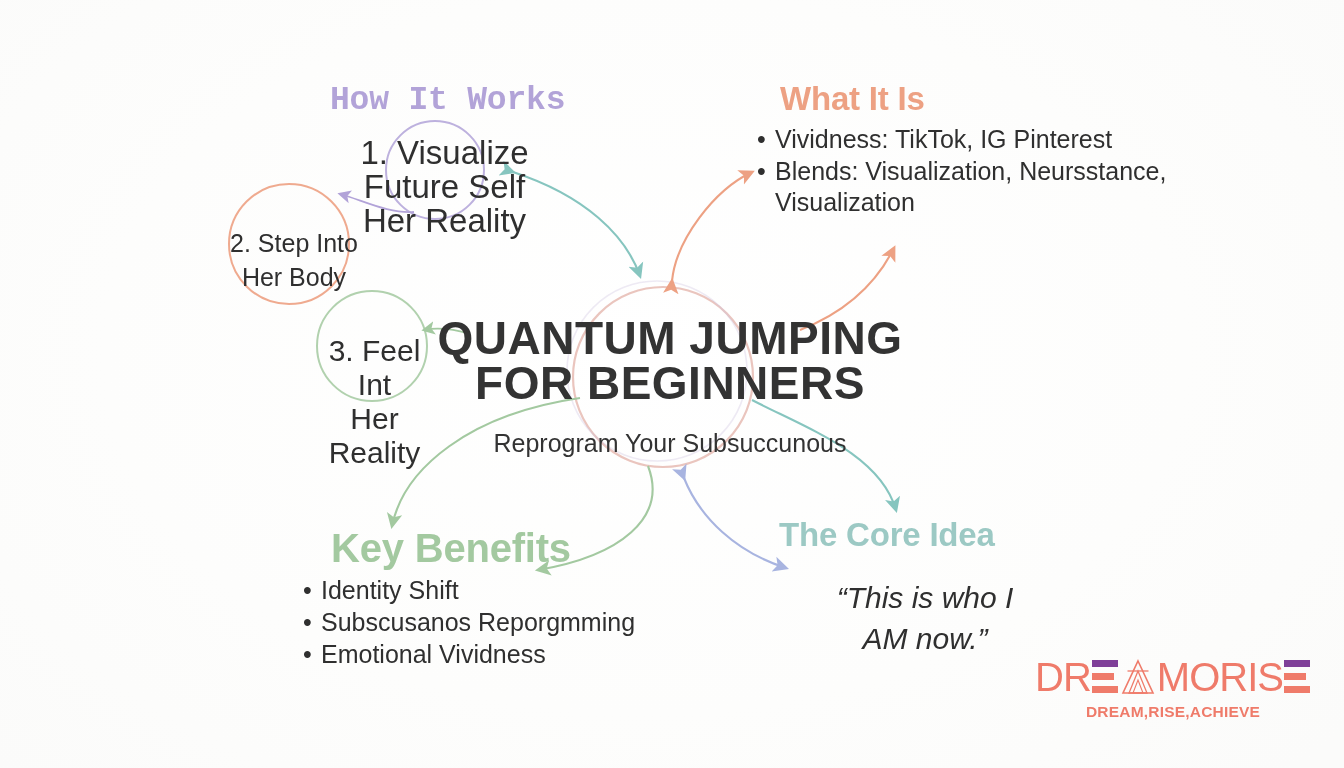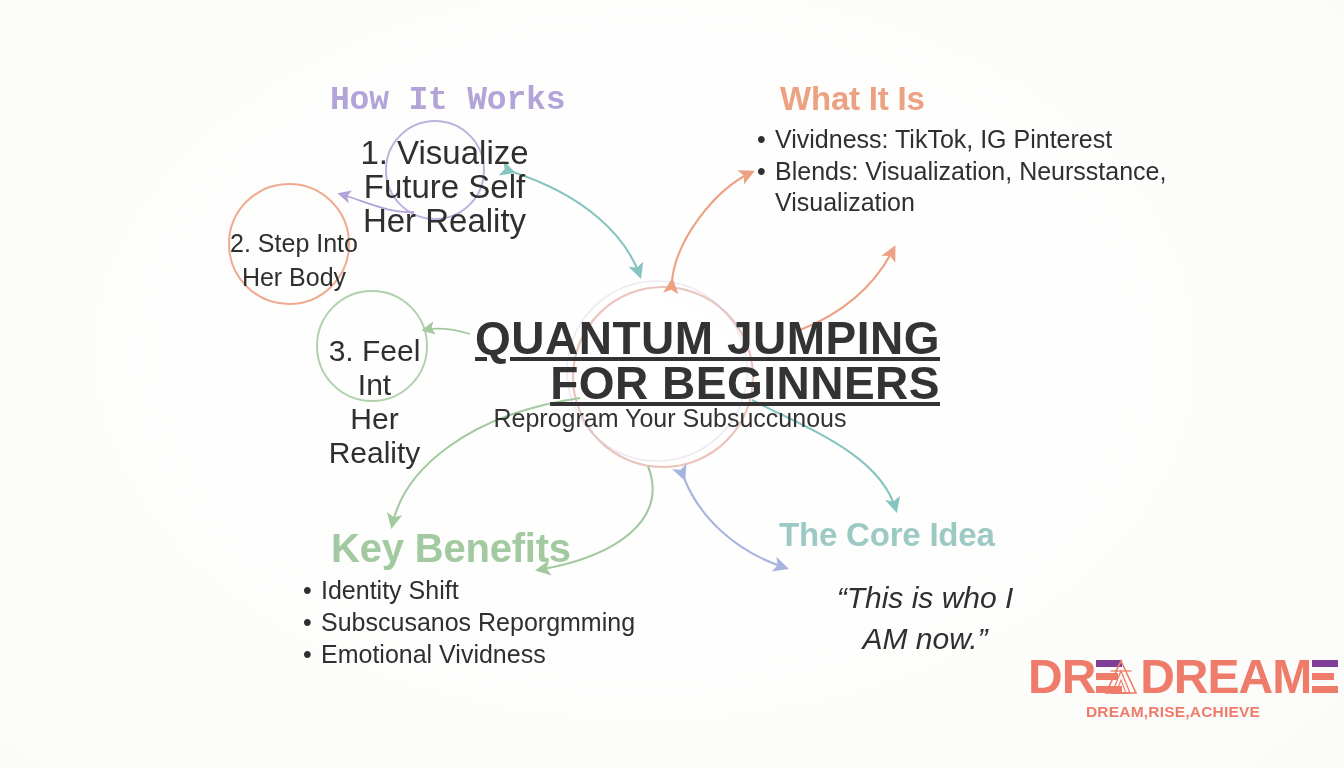--- a/index.html
+++ b/index.html
@@ -88,31 +88,30 @@
     width: 400px;
     font-size: 25px;
     line-height: 31.5px;
     color: #2f2f2f;
   }
   
   #center-title {
     left: 400px;
     top: 316px;
     width: 540px;
-    text-align: right;
+    text-align: center;
     font-size: 46px;
     line-height: 45px;
     font-weight: bold;
     letter-spacing: 0.5px;
     color: #333333;
-    text-decoration: underline;
   }
   #center-subtitle {
     left: 400px;
-    top: 404px;
+    top: 429px;
     width: 540px;
     text-align: center;
     font-size: 25px;
     color: #333333;
   }
   
   #key-benefits-heading {
     left: 331px;
     top: 526px;
     font-size: 40px;
@@ -166,22 +165,22 @@
     text-align: center;
   }
   #logo-wordmark {
     display: flex;
     align-items: center;
     justify-content: center;
     gap: 0px;
     height: 44px;
   }
   .logo-letter {
-    font-size: 48px;
-    font-weight: bold;
+    font-size: 40px;
+    font-weight: normal;
     color: #ef7b6a;
     letter-spacing: -1px;
     line-height: 40px;
   }
   .logo-eglyph {
     position: relative;
     display: inline-block;
     width: 26px;
     height: 34px;
     margin: 0 1px;
@@ -332,21 +331,21 @@
           <i class="bar-bot"></i>
       </span>
       <span class="logo-aglyph">
         <svg width="34" height="36" viewBox="0 0 34 36" xmlns="http://www.w3.org/2000/svg">
           <path d="M17,2 L32,34 L2,34 Z" fill="none" stroke="#ef7b6a" stroke-width="1.6"></path>
           <path d="M17,12 L26,34 L8,34 Z" fill="none" stroke="#ef7b6a" stroke-width="1.3"></path>
           <path d="M17,21 L22,34 L12,34 Z" fill="none" stroke="#ef7b6a" stroke-width="1.1"></path>
           <path d="M6.5,12 L27.5,12" stroke="#ef7b6a" stroke-width="1.3"></path>
         </svg>
       </span>
-      <span class="logo-letter">DREAM</span>
+      <span class="logo-letter">MORIS</span>
       <span class="logo-eglyph">
         <i class="bar-top"></i>
           <i class="bar-mid"></i>
           <i class="bar-bot"></i>
       </span>
     </div>
     <div id="logo-tagline">DREAM,RISE,ACHIEVE</div>
   </div>
 
 </div>

